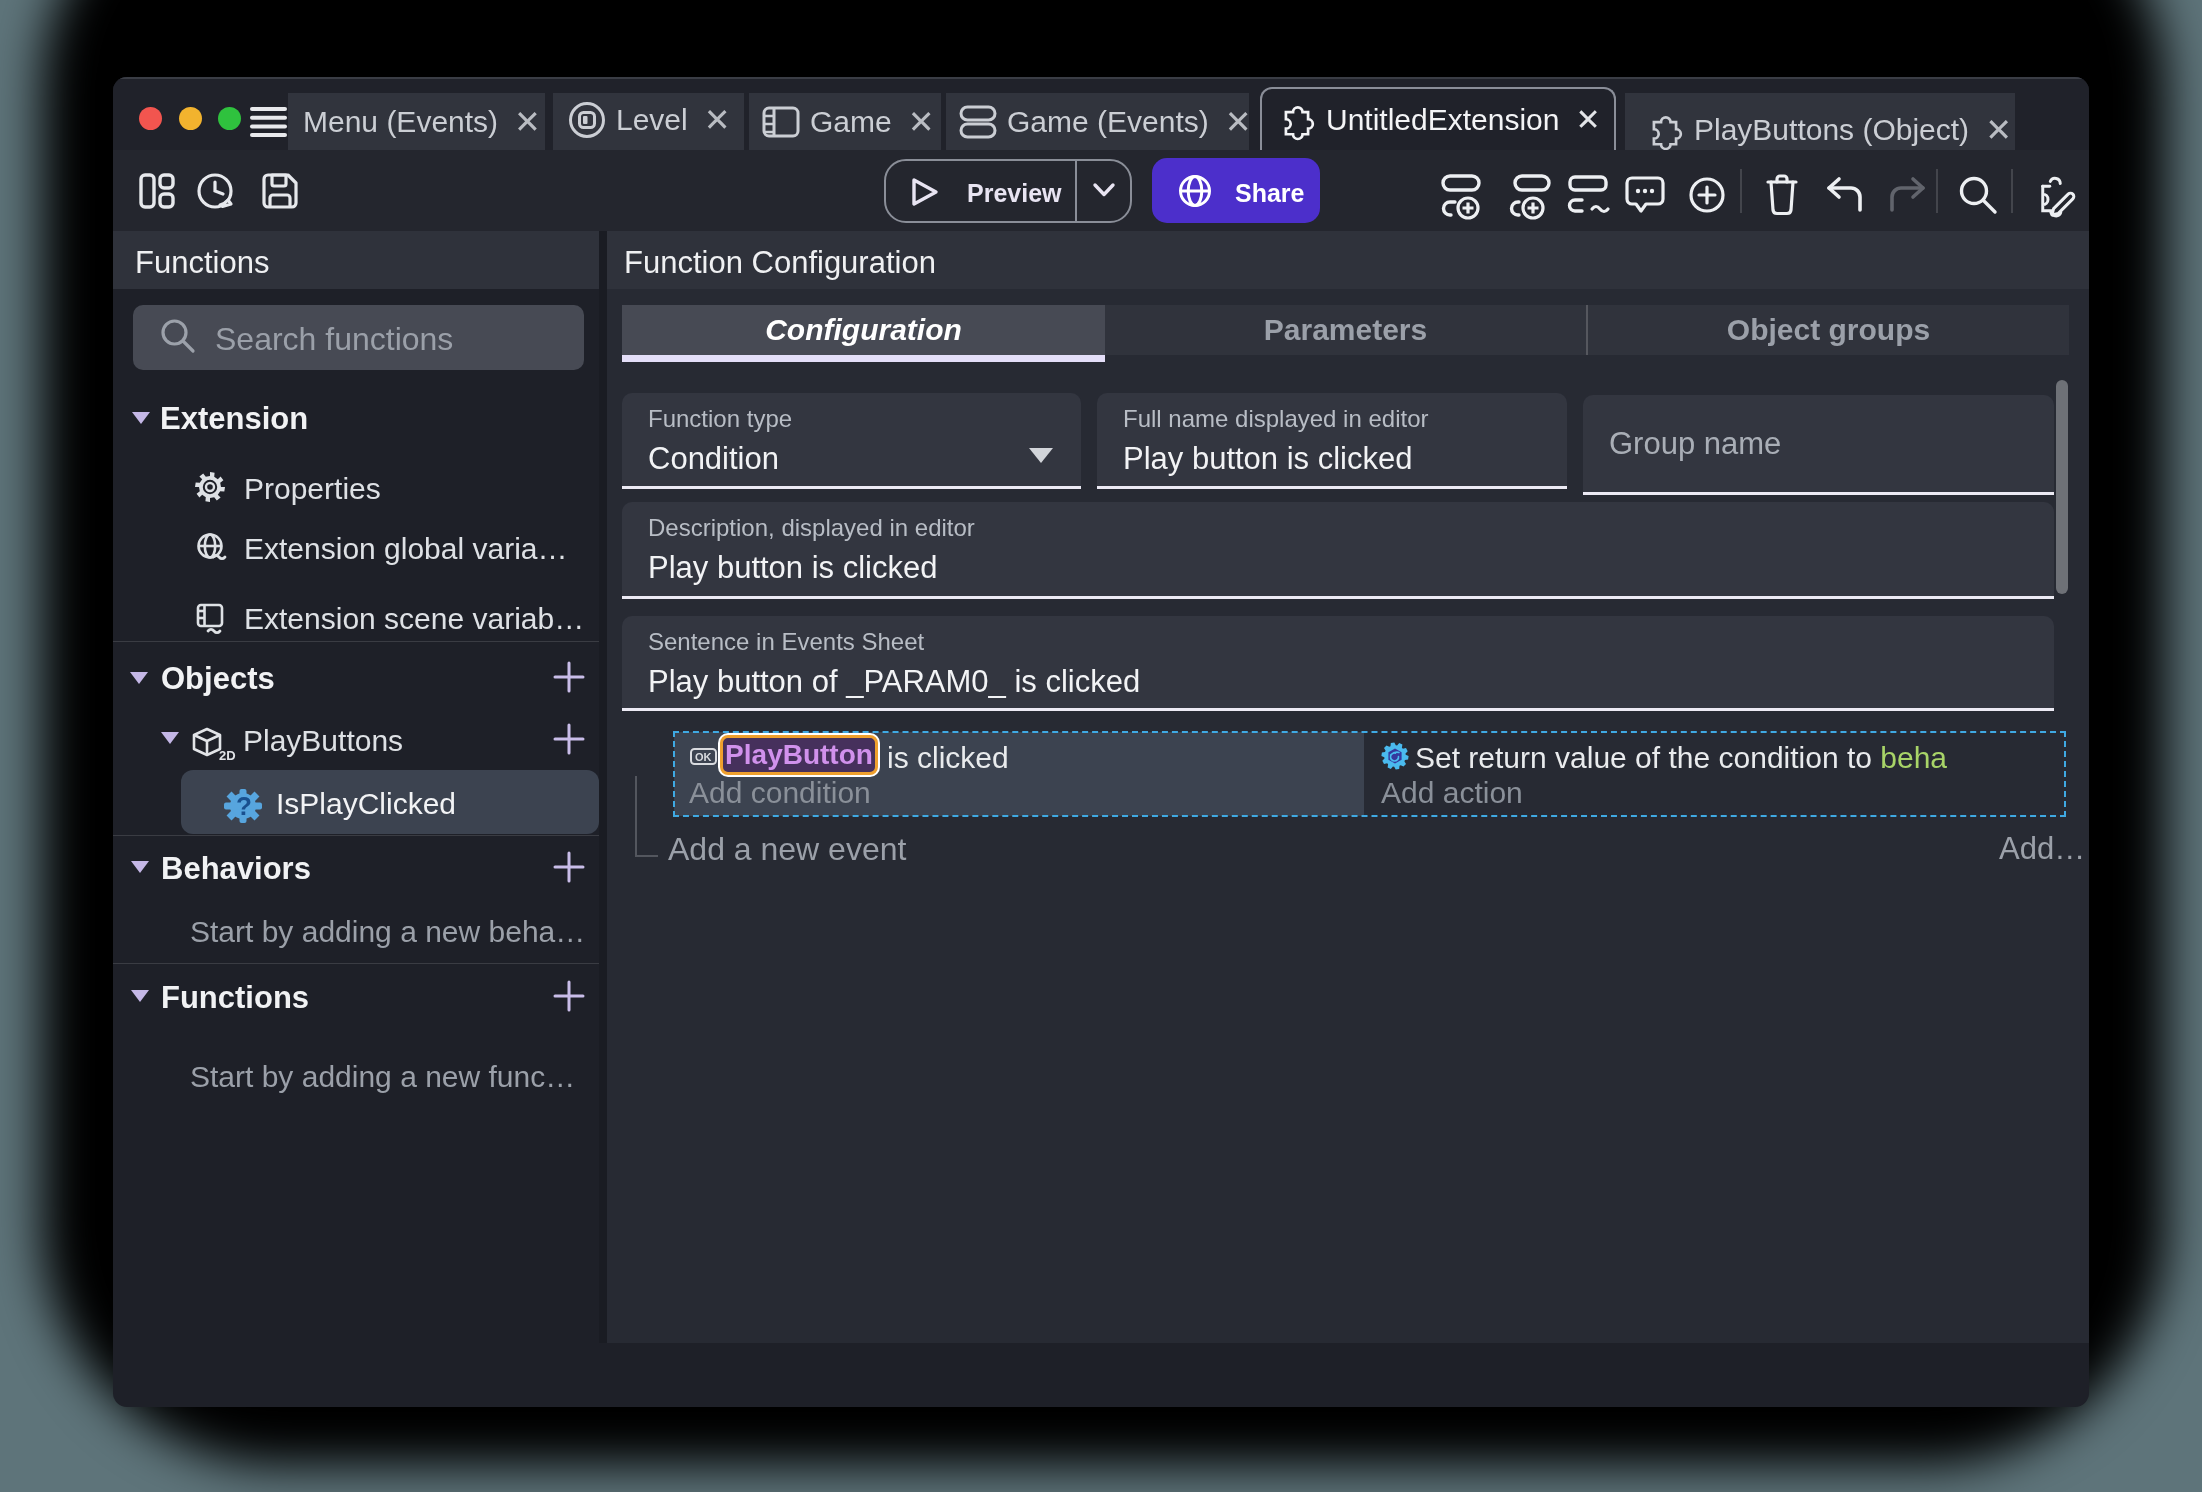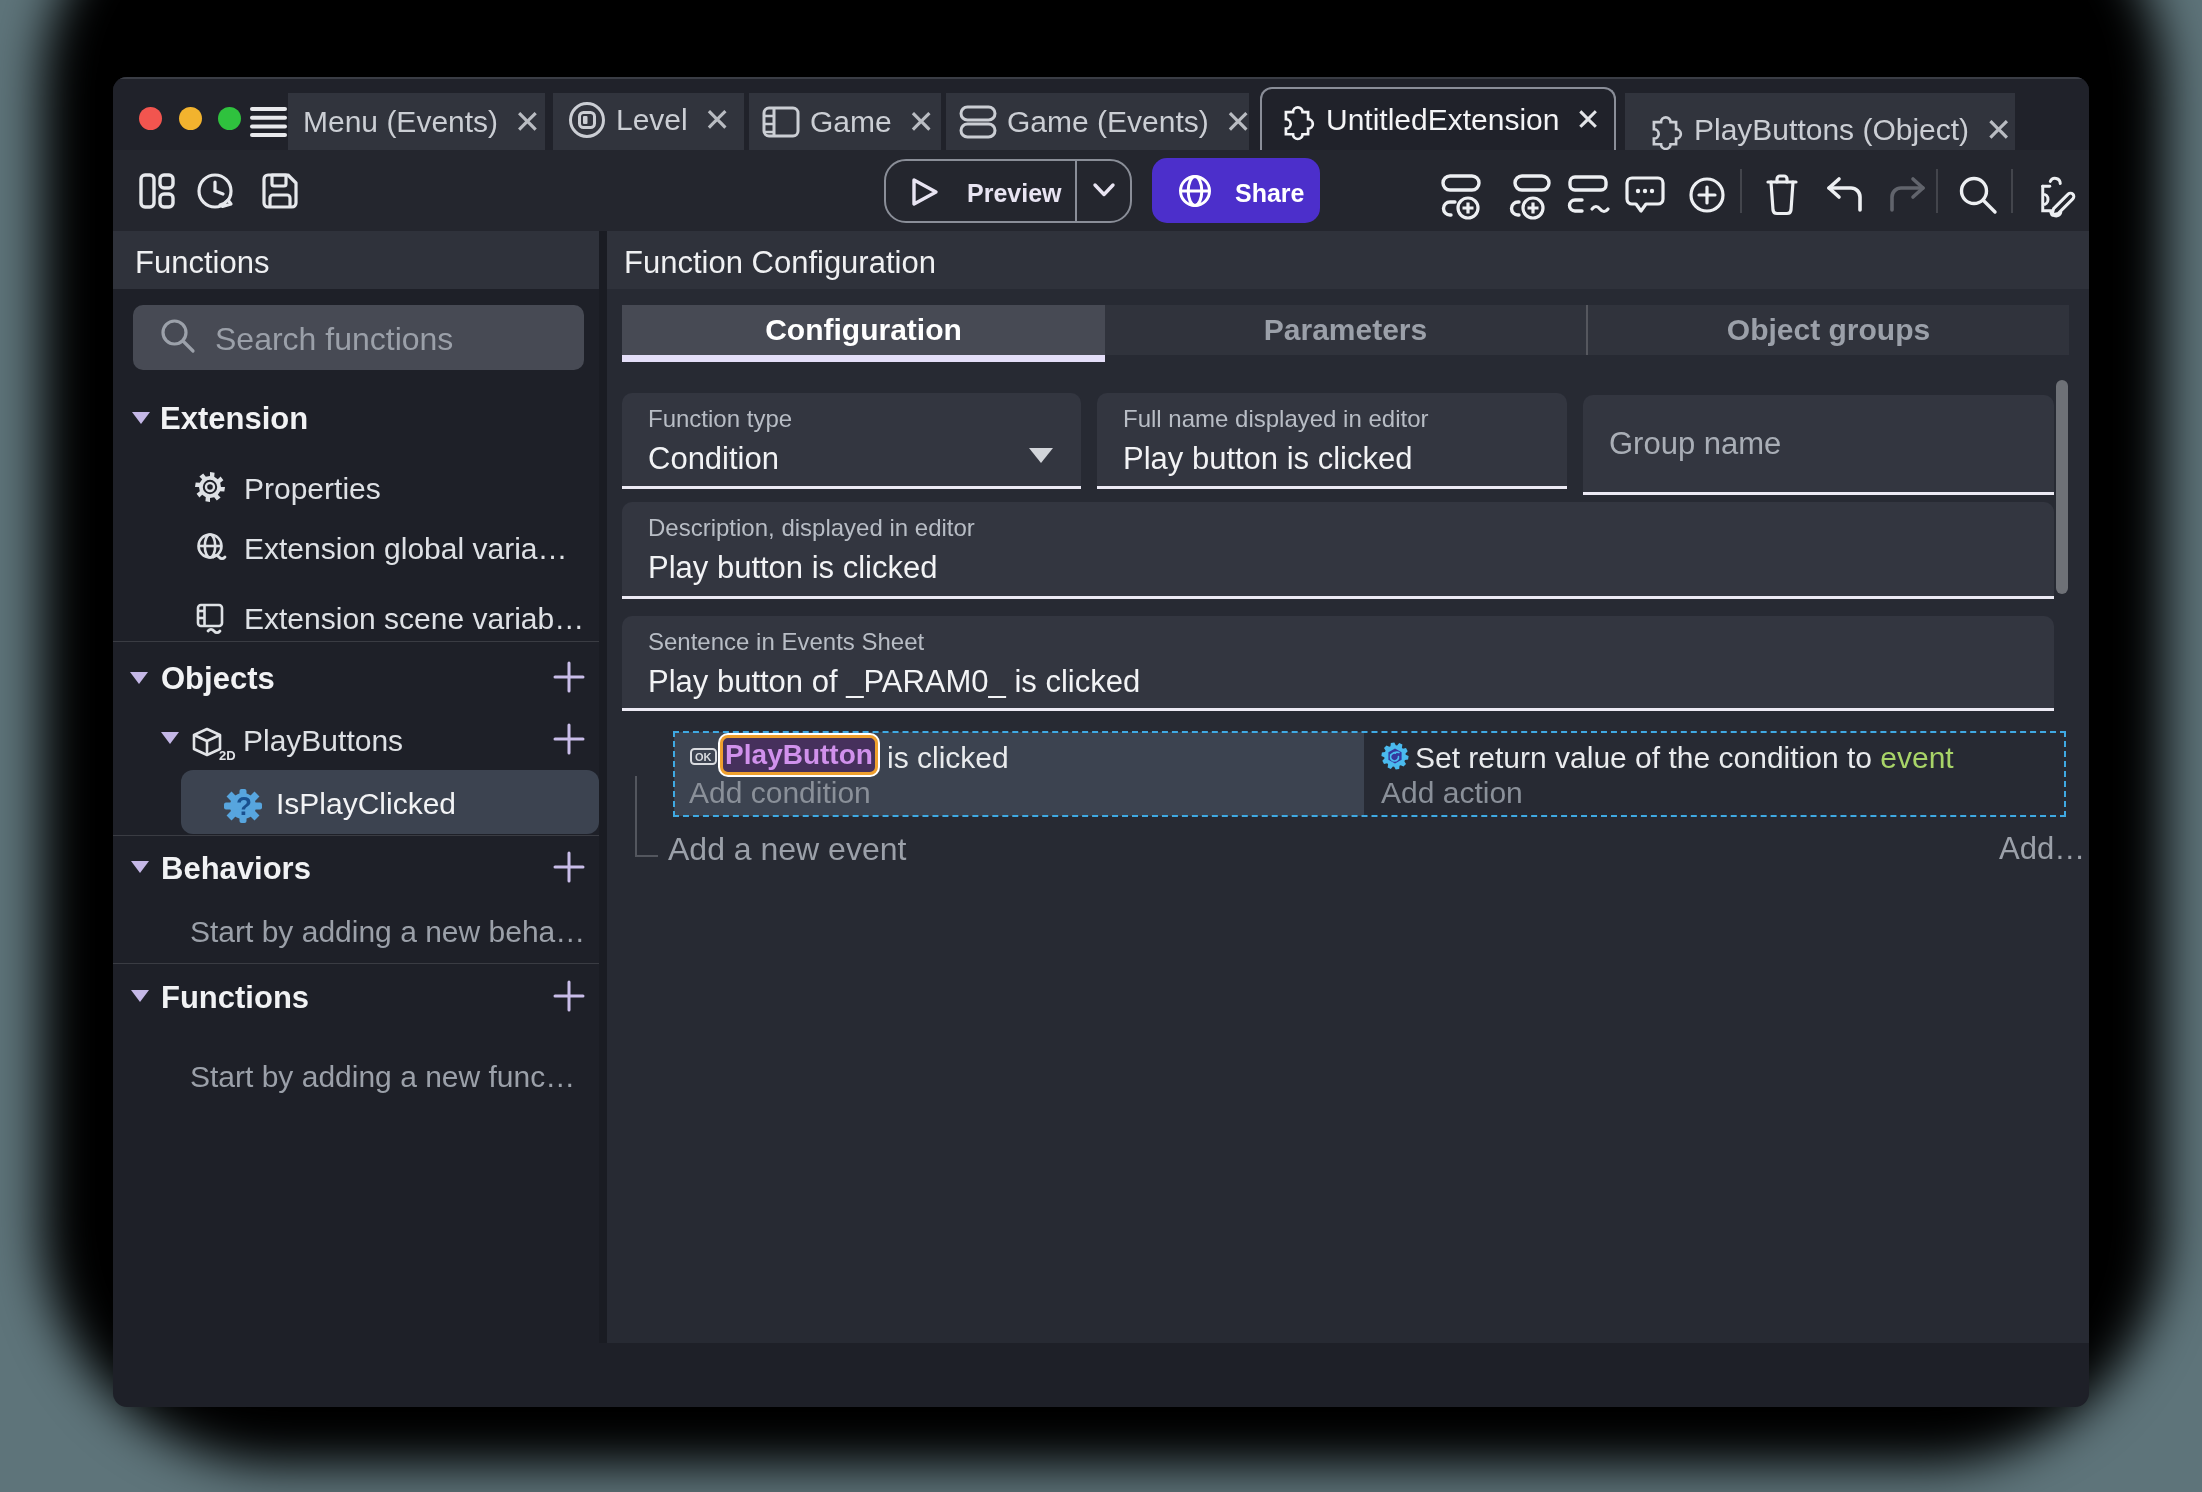--- a/index.html
+++ b/index.html
@@ -312,21 +312,21 @@
           <line x1="17" y1="3" x2="17" y2="31"></line>
           <line x1="3" y1="17" x2="31" y2="17"></line>
         </g>
       </svg>
     <div class="muted" style="left:77px;top:813px;margin-top:16px;">Start by adding a new func…</div>
   </div>
   <div id="mpanel">
     <div id="mhead">
         <span class="abs" style="left:17px;top:14px;">Function Configuration</span>
       </div>
-    <div class="ctab" style="left:15px;width:483px;background:#474A54;color:#FFFFFF;">Configuration</div>
+    <div class="ctab" style="left:15px;width:483px;background:#474A54;color:#FFFFFF;font-style:italic;">Configuration</div>
     <div class="ctab" style="left:498px;width:481px;background:#30333C;color:#9BA0A9;">Parameters</div>
     <div class="abs" style="left:979px;top:74px;width:2px;height:50px;background:#55575E;"></div>
     <div class="ctab" style="left:981px;width:481px;background:#30333C;color:#9BA0A9;">Object groups</div>
     <div id="cunder"></div>
 
     <div class="field" style="left:15px;top:162px;width:459px;height:96px;">
       <div class="lab">Function type</div>
       <div class="val">Condition</div>
       <div class="abs" style="right:28px;top:55px;width:0;height:0;border-left:12px solid transparent;border-right:12px solid transparent;border-top:15px solid #D2D5DA;"></div>
       <div class="ul"></div>
@@ -364,21 +364,21 @@
     <div class="abs" style="left:113px;top:504px;width:158px;height:40px;background:#46305C;border:3px solid #EFA02E;box-shadow:0 0 0 2px #FFFFFF;border-radius:8px;"></div>
     <div class="abs" style="left:113px;top:504px;width:158px;height:40px;line-height:40px;text-align:center;font-size:28px;font-weight:bold;color:#D191EC;">PlayButton</div>
     <div class="abs evtext" style="left:280px;top:510px;">is clicked</div>
     <div class="abs" style="left:82px;top:545px;font-size:30px;color:#8A9099;">Add condition</div>
 
     <svg style="left:774px;top:511px;" width="28" height="28" viewBox="0 0 28 28">
         <path fill="#4ABAEE" d="M27.6 14.0 L27.1 17.5 L24.0 18.0 L23.4 19.3 L25.0 22.0 L22.5 24.6 L19.7 23.2 L18.5 23.8 L18.2 26.9 L14.7 27.6 L13.2 24.8 L11.9 24.6 L9.8 26.9 L6.6 25.4 L7.1 22.3 L6.1 21.3 L3.0 22.0 L1.3 18.8 L3.5 16.6 L3.3 15.3 L0.4 14.0 L0.9 10.5 L4.0 10.0 L4.6 8.7 L3.0 6.0 L5.5 3.4 L8.3 4.8 L9.5 4.2 L9.8 1.1 L13.3 0.4 L14.8 3.2 L16.1 3.4 L18.2 1.1 L21.4 2.6 L20.9 5.7 L21.9 6.7 L25.0 6.0 L26.7 9.2 L24.5 11.4 L24.7 12.7 Z"></path>
         <path fill="#35389E" d="M20.6 17.8 L14.0 21.6 L7.4 17.8 L7.4 10.2 L14.0 6.4 L20.6 10.2 Z"></path>
         <path d="M9.5 13 q4.5 -4 8.5 -2.5 M17.5 14.5 a4 4 0 1 1 -3 -3.4" fill="none" stroke="#4ABAEE" stroke-width="1.6" stroke-linecap="round"></path>
       </svg>
-    <div class="abs evtext" style="left:808px;top:510px;">Set return value of the condition to <span style="color:#A8D468;">event</span></div>
+    <div class="abs evtext" style="left:808px;top:510px;">Set return value of the condition to <span style="color:#A8D468;">beha</span></div>
     <div class="abs" style="left:774px;top:545px;font-size:30px;color:#8A9099;">Add action</div>
 
     <div class="abs" style="left:61px;top:600px;font-size:32px;color:#9BA0A9;">Add a new event</div>
     <div class="abs" style="left:1392px;top:600px;font-size:31px;color:#9BA0A9;">Add…</div>
 
     <div class="abs" style="left:1449px;top:149px;width:12px;height:214px;border-radius:6px;background:#6E7177;"></div>
   </div>
 </div>
 
 </body></html>

